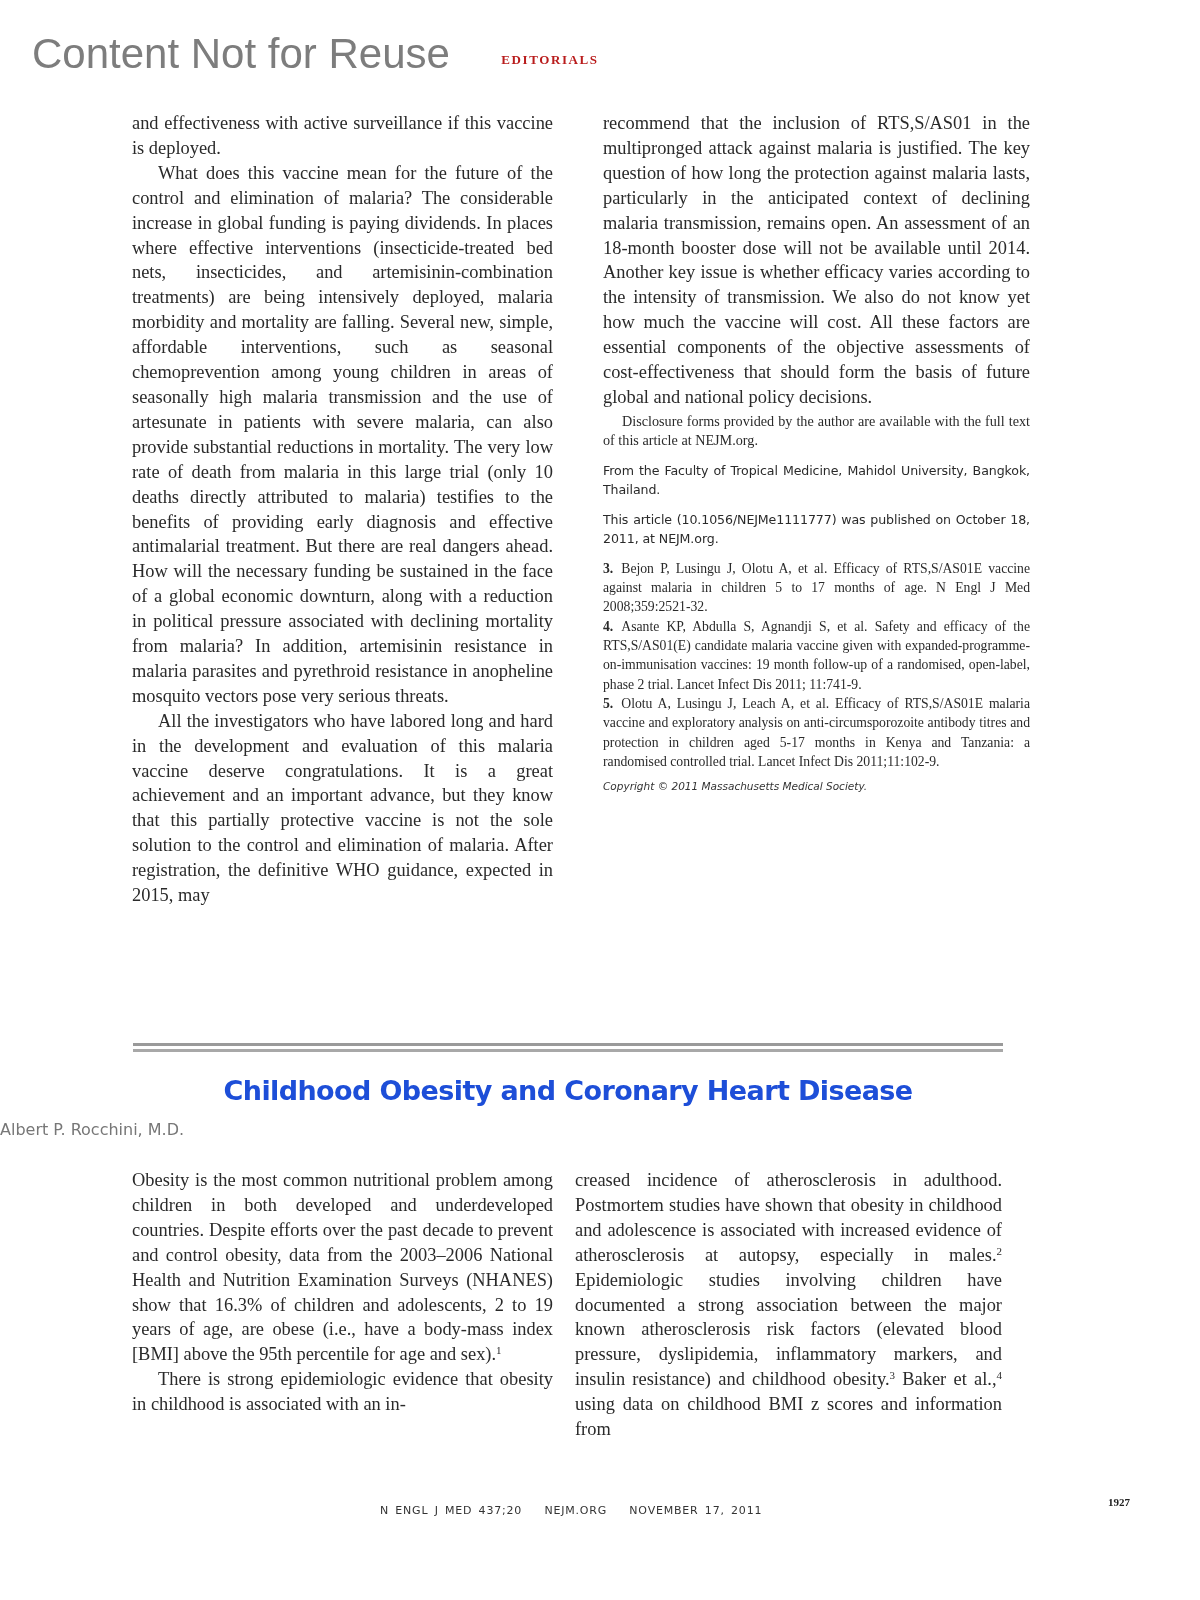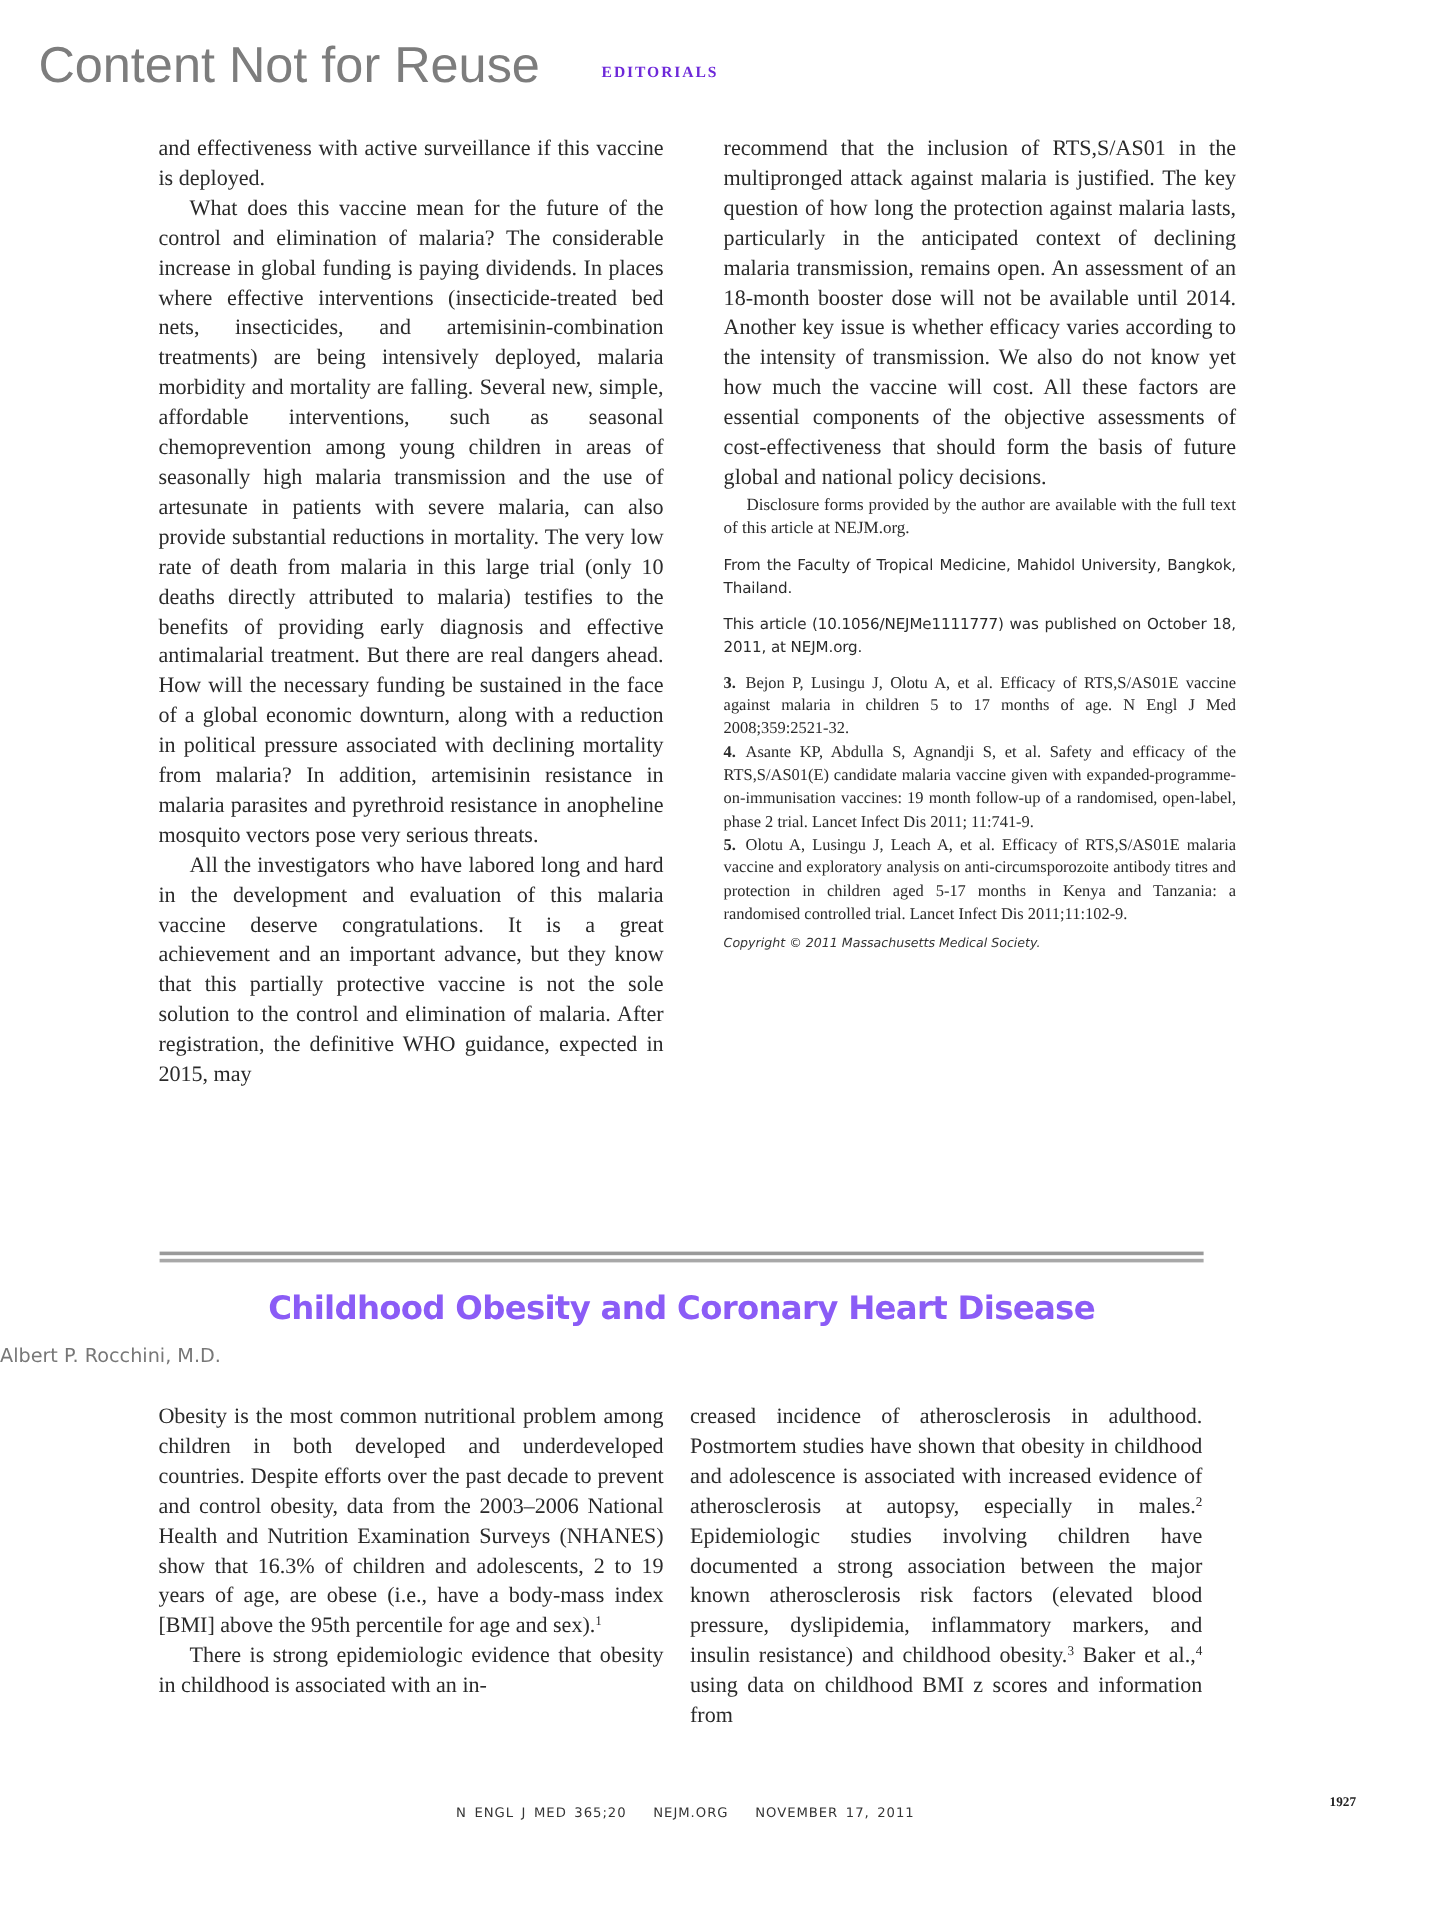--- a/index.html
+++ b/index.html
@@ -3,21 +3,21 @@
 <meta charset="utf-8">
 <style>
   html, body { margin: 0; padding: 0; background: #ffffff; }
   body { width: 1200px; height: 1600px; position: relative; overflow: hidden;
          font-family: "Liberation Serif", "DejaVu Serif", serif; color: #2a2a2a; }
 
   .watermark { position: absolute; left: 32px; top: 30px; font-family: "Liberation Sans", sans-serif;
                font-size: 42px; color: #7d7d7d; letter-spacing: 0px; }
   .section-label { position: absolute; left: 0; width: 1100px; top: 52px; text-align: center;
                    font-family: "Liberation Serif", serif; font-size: 13px; letter-spacing: 1.6px;
-                   font-weight: bold; color: #6d28d9; }
+                   font-weight: bold; color: #b91c1c; }
 
   .col { position: absolute; font-size: 18.4px; line-height: 24.9px; text-align: justify; }
   .col p { margin: 0; }
   .col p.indent { text-indent: 26px; }
   .col-left-top { left: 132px; top: 111px; width: 421px; }
   .col-right-top { left: 575px; top: 111px; width: 427px; margin-left: 28px; }
 
   .disclosure { font-size: 14.2px; line-height: 19.5px; text-indent: 19px; margin-top: 2px !important; }
   .affil { font-family: "DejaVu Sans", sans-serif; font-size: 12.6px; line-height: 19.5px;
            margin-top: 10px !important; text-align: justify; letter-spacing: -0.1px; }
@@ -26,21 +26,21 @@
   .ref .num { font-weight: bold; margin-right: 8px; }
   .copyright { font-family: "DejaVu Sans", sans-serif; font-style: italic; font-size: 10.5px;
                margin-top: 3px; color: #333; }
 
   .rule { position: absolute; left: 133px; width: 870px; height: 3px; background: #9a9a9a; }
   .rule.r1 { top: 1043px; }
   .rule.r2 { top: 1049px; height: 3px; background: #a8a8a8; }
 
   .article-title { position: absolute; left: 0; width: 1136px; top: 1075px; text-align: center;
                    font-family: "DejaVu Sans", sans-serif; font-weight: bold; font-size: 27px;
-                   letter-spacing: -0.6px; color: #8b5cf6; }
+                   letter-spacing: -0.6px; color: #1d4ed8; }
   .byline { position: absolute; left: 0; width: 1136px; top: 1120px; 
             font-family: "DejaVu Sans", sans-serif; font-size: 16px; color: #777; }
 
   .col-left-bot { left: 132px; top: 1168px; width: 421px; }
   .col-right-bot { left: 575px; top: 1168px; width: 427px; }
   sup { font-size: 11px; line-height: 0; vertical-align: 6px; }
 
   .footer { position: absolute; top: 1504px; left: 380px; font-family: "DejaVu Sans", sans-serif;
             font-size: 11px; letter-spacing: 0.8px; color: #333; word-spacing: 2px; }
   .footer span { margin-right: 16px; }
@@ -86,17 +86,17 @@
 <div class="col col-left-bot">
   <p><span>Obesity is the most common nutritional problem among children in both developed and underdeveloped countries. Despite efforts over the past decade to prevent and control obesity, data from the 2003–2006 National Health and Nutrition Examination Surveys (NHANES) show that 16.3% of children and adolescents, 2 to 19 years of age, are obese (i.e., have a body-mass index [BMI] above the 95th percentile for age and sex).</span><sup>1</sup></p>
   <p class="indent">There is strong epidemiologic evidence that obesity in childhood is associated with an in-</p>
 </div>
 
 <div class="col col-right-bot">
   <p><span>creased incidence of atherosclerosis in adulthood. Postmortem studies have shown that obesity in childhood and adolescence is associated with increased evidence of atherosclerosis at autopsy, especially in males.</span><sup>2</sup><span> Epidemiologic studies involving children have documented a strong association between the major known atherosclerosis risk factors (elevated blood pressure, dyslipidemia, inflammatory markers, and insulin resistance) and childhood obesity.</span><sup>3</sup><span> Baker et al.,</span><sup>4</sup><span> using data on childhood BMI z scores and information from</span></p>
 </div>
 
 <div class="footer">
-  <span>N ENGL J MED 365;20</span>
+  <span>N ENGL J MED 437;20</span>
   <span>NEJM.ORG</span>
   <span>NOVEMBER 17, 2011</span>
 </div>
 <div class="page-number">1927</div>
 
 </body></html>

